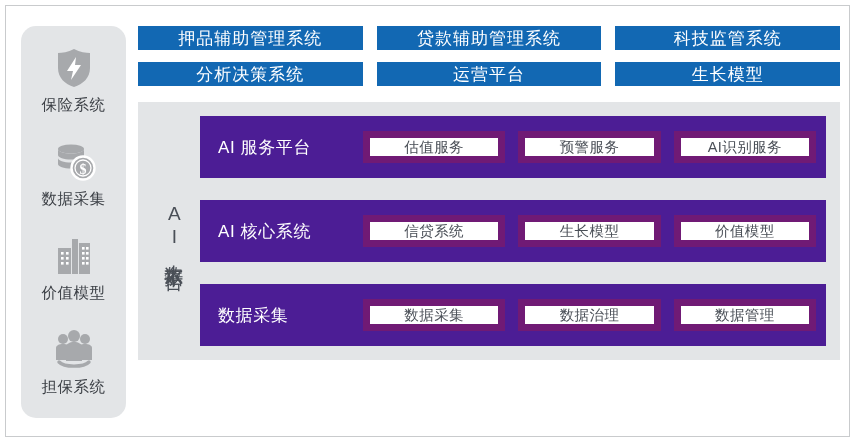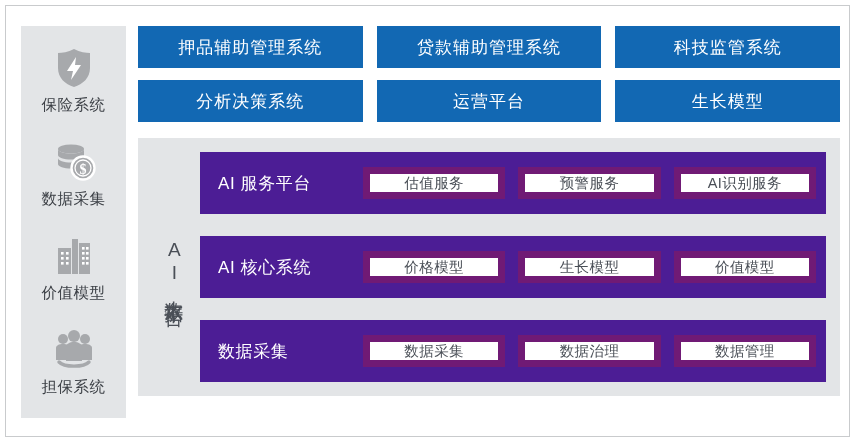--- a/index.html
+++ b/index.html
@@ -32,20 +32,21 @@
     top: 20px;
     width: 105px;
     height: 392px;
     background: #e3e5e7;
     box-sizing: border-box;
     display: flex;
     flex-direction: column;
     justify-content: space-around;
     align-items: center;
     padding: 8px 0;
+    border-radius: 15px;
   }
   .sidebar-item {
     display: flex;
     flex-direction: column;
     align-items: center;
     justify-content: center;
     width: 100%;
   }
   .sidebar-icon {
     display: block;
@@ -74,21 +75,21 @@
   .banner-row {
     display: flex;
     gap: 14px;
     width: 100%;
   }
   #banner-row-1 { margin-bottom: 12px; }
   #banner-row-2 { margin-bottom: 16px; }
 
   .banner-card {
     flex: 1 1 0;
-    height: 42px;
+    height: 24px;
     background: #1268b3;
     color: #ffffff;
     display: flex;
     align-items: center;
     justify-content: center;
     font-size: 17px;
     letter-spacing: 1px;
     white-space: nowrap;
   }
 
@@ -263,21 +264,21 @@
           <div class="platform-row-cards">
             <div class="platform-card">估值服务</div>
             <div class="platform-card">预警服务</div>
             <div class="platform-card">AI识别服务</div>
           </div>
         </div>
 
         <div class="platform-row">
           <div class="platform-row-title">AI 核心系统</div>
           <div class="platform-row-cards">
-            <div class="platform-card">价格模型</div>
+            <div class="platform-card">信贷系统</div>
             <div class="platform-card">生长模型</div>
             <div class="platform-card">价值模型</div>
           </div>
         </div>
 
         <div class="platform-row">
           <div class="platform-row-title">数据采集</div>
           <div class="platform-row-cards">
             <div class="platform-card">数据采集</div>
             <div class="platform-card">数据治理</div>

